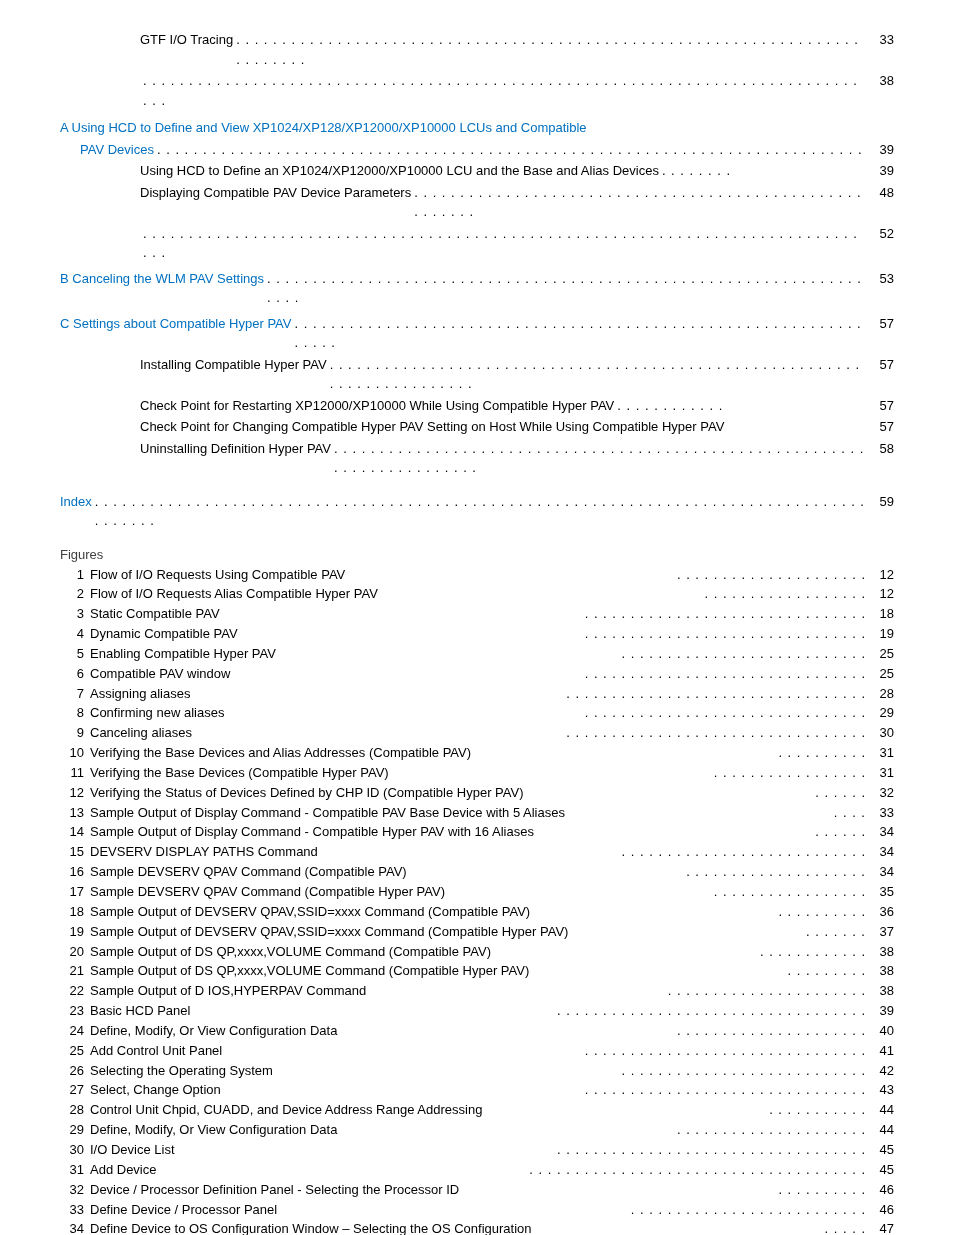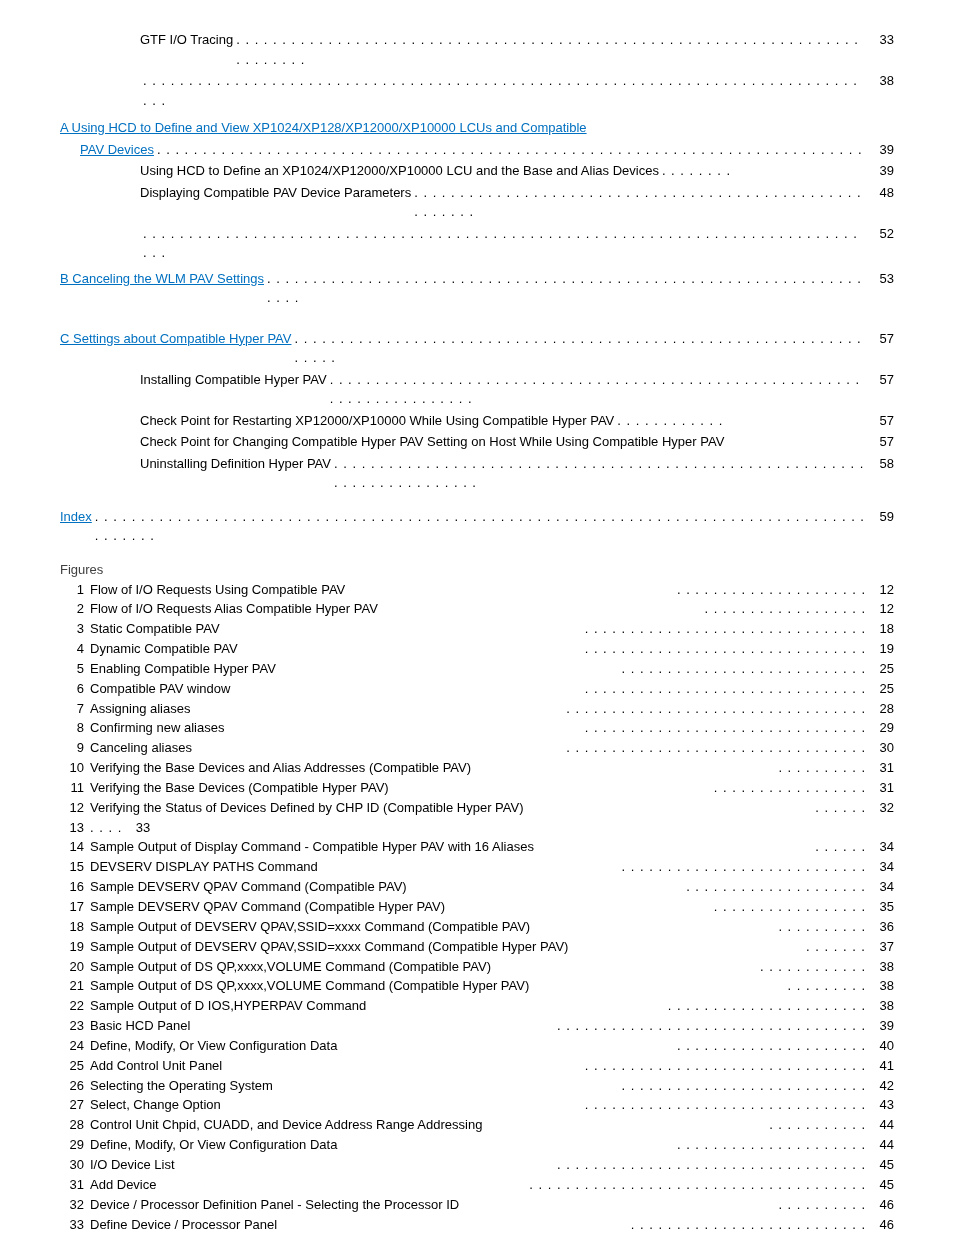--- a/index.html
+++ b/index.html
@@ -31,21 +31,20 @@
     }
     .toc-page {
       white-space: nowrap;
       flex-shrink: 0;
       min-width: 25px;
       text-align: right;
     }
     .section-header {
       color: #0070c0;
       font-weight: normal;
-      text-decoration: underline;
     }
     .indent1 { padding-left: 40px; text-align: right; }
     .indent2 { padding-left: 80px; }
     .figures-heading {
       color: #404040;
       font-weight: normal;
       margin-top: 16px;
       margin-bottom: 4px;
       font-size: 13px;
     }
@@ -118,21 +117,21 @@
   </div>
 
   <div style="margin-top:6px;">
     <div class="toc-entry">
       <span class="toc-label section-header">B  Canceling the WLM PAV Settings</span>
       <span class="toc-dots"> . . . . . . . . . . . . . . . . . . . . . . . . . . . . . . . . . . . . . . . . . . . . . . . . . . . . . . . . . . . . . . . . . . . . .</span>
       <span class="toc-page">53</span>
     </div>
   </div>
 
-  <div style="margin-top:21px;">
+  <div style="margin-top:6px;">
     <div class="toc-entry">
       <span class="toc-label section-header">C  Settings about Compatible Hyper PAV</span>
       <span class="toc-dots"> . . . . . . . . . . . . . . . . . . . . . . . . . . . . . . . . . . . . . . . . . . . . . . . . . . . . . . . . . . . . . . . . . . .</span>
       <span class="toc-page">57</span>
     </div>
     <div class="toc-entry indent2">
       <span class="toc-label">Installing Compatible Hyper PAV</span>
       <span class="toc-dots"> . . . . . . . . . . . . . . . . . . . . . . . . . . . . . . . . . . . . . . . . . . . . . . . . . . . . . . . . . . . . . . . . . . . . . . . . . .</span>
       <span class="toc-page">57</span>
     </div>
@@ -232,20 +231,21 @@
           <span class="fig-page">31</span>
         </div>
         <div class="fig-entry">
           <span class="fig-num">12</span>
           <span class="fig-label">Verifying the Status of Devices Defined by CHP ID (Compatible Hyper PAV)</span>
           <span class="fig-dots"> . . . . . . </span>
           <span class="fig-page">32</span>
         </div>
         <div class="fig-entry">
           <span class="fig-num">13</span>
+          <span class="fig-label">Sample Output of Display Command - Compatible PAV Base Device with 5 Aliases</span>
           <span class="fig-dots"> . . . . </span>
           <span class="fig-page">33</span>
         </div>
         <div class="fig-entry">
           <span class="fig-num">14</span>
           <span class="fig-label">Sample Output of Display Command - Compatible Hyper PAV with 16 Aliases</span>
           <span class="fig-dots"> . . . . . . </span>
           <span class="fig-page">34</span>
         </div>
         <div class="fig-entry">

